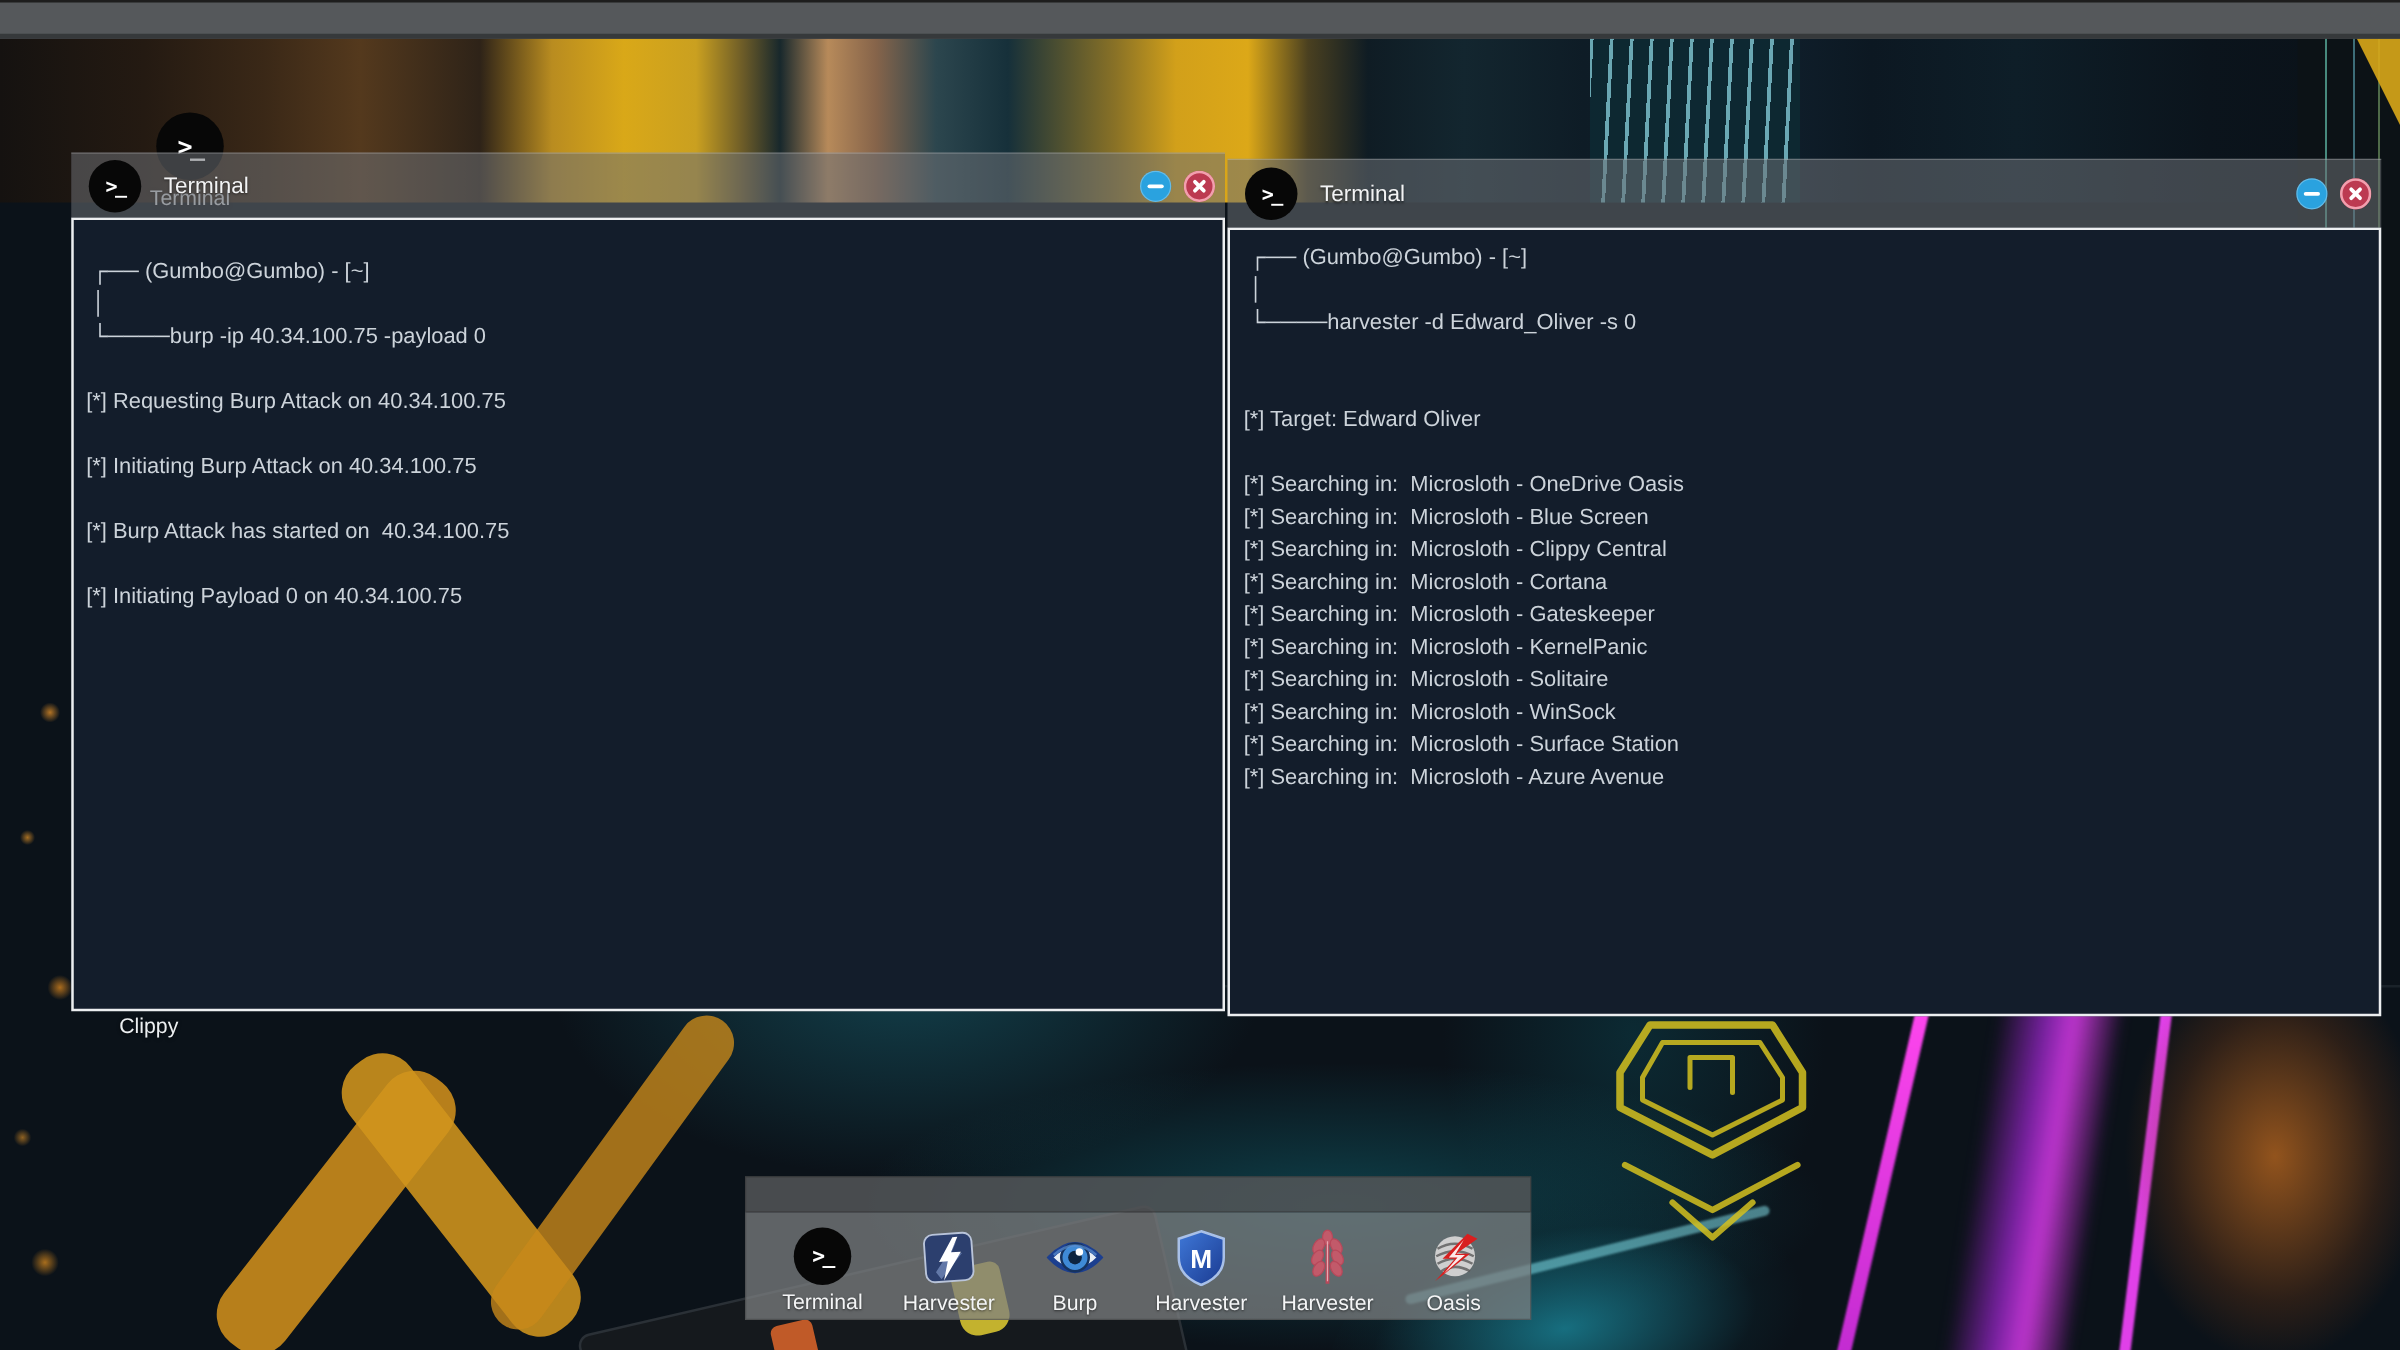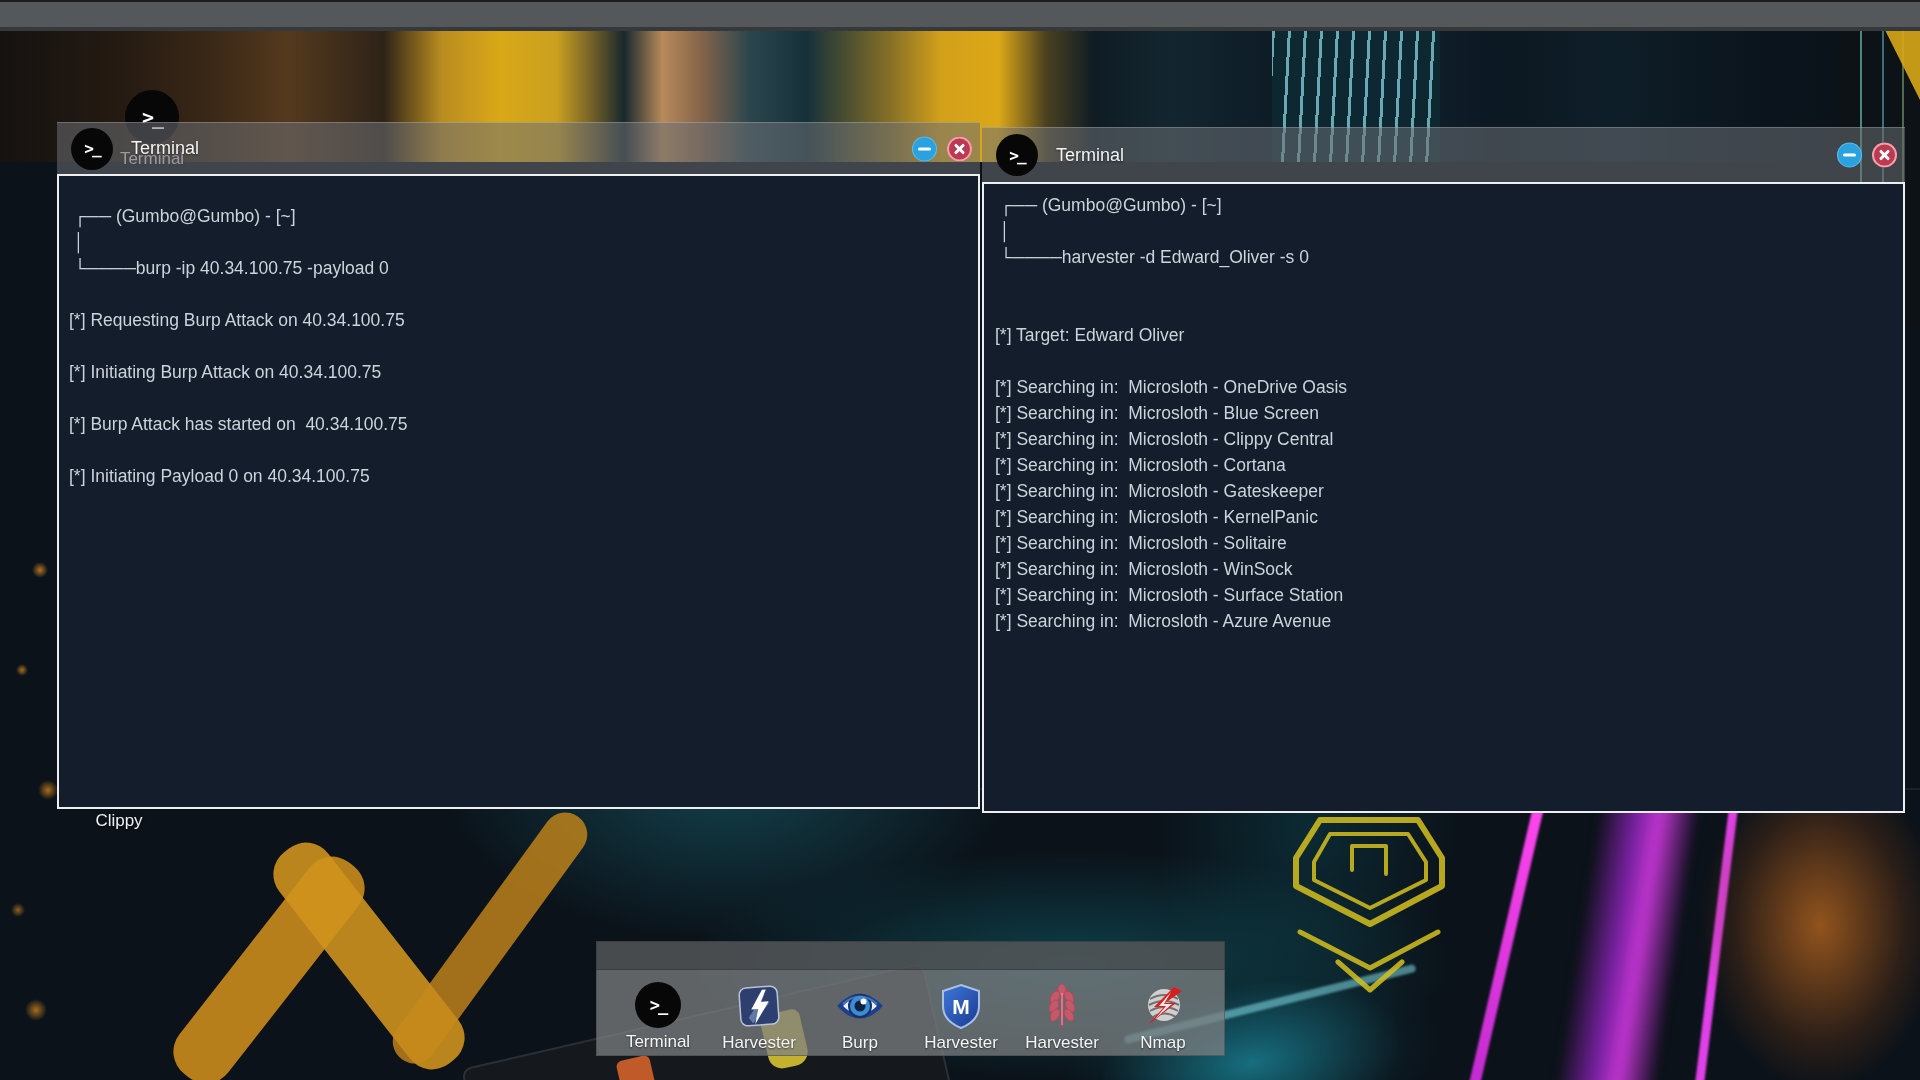--- a/index.html
+++ b/index.html
@@ -322,18 +322,18 @@
 
       <div class="dock-item">
         <div class="ic">
           <svg width="46" height="46" viewBox="0 0 46 46">
             <circle cx="24" cy="22" r="16" fill="#cfcfcf"></circle>
             <path d="M10 16 Q24 8 38 16 M9 22 Q24 14 39 22 M10 28 Q24 20 38 28 M13 34 Q24 27 36 34" fill="none" stroke="#5a5a5a" stroke-width="2" opacity="0.8"></path>
             <path d="M34 4 L14 24 L24 24 L8 42 L36 20 L25 20 L42 8 Z" fill="#d81f1f"></path>
             <path d="M31 9 L19 23 L26 23 L15 36 L32 21 L24 21 Z" fill="#ffffff" opacity="0.9"></path>
           </svg>
         </div>
-        <span class="dock-label">Nmap</span>
+        <span class="dock-label">Oasis</span>
       </div>
 
     </div>
   </div>
 </div>
 
 </body></html>

